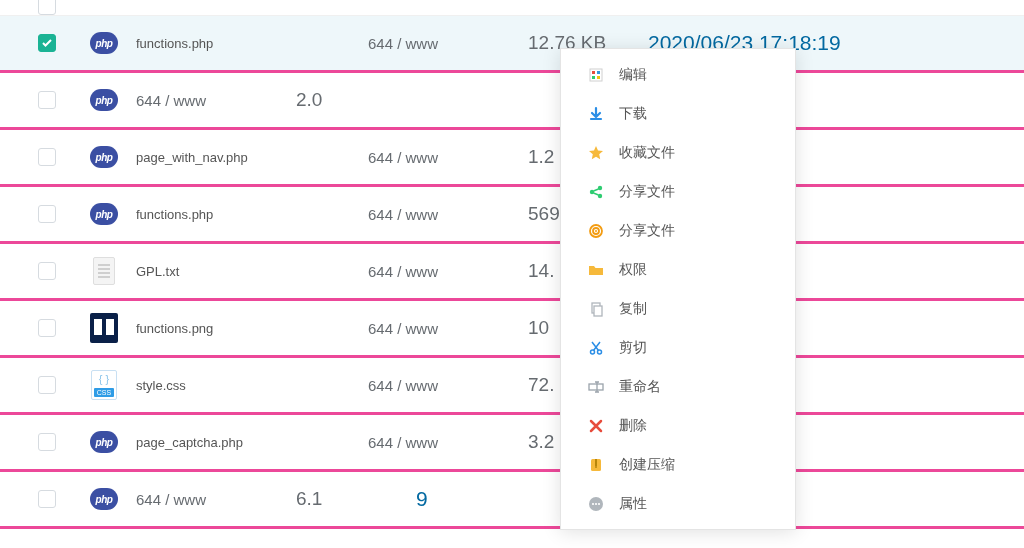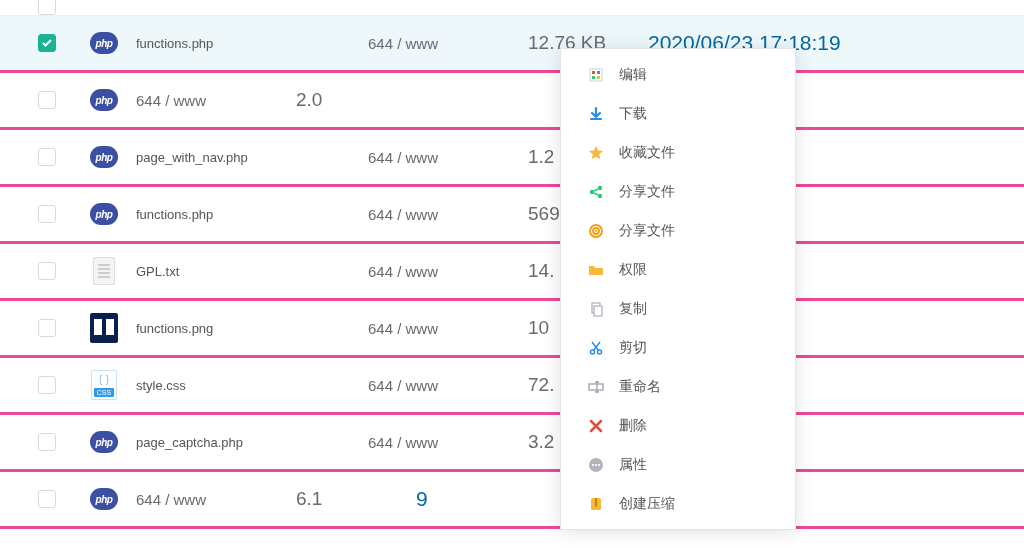--- a/index.html
+++ b/index.html
@@ -381,31 +381,31 @@
     <span class="menu-icon">
         <svg width="14" height="14" viewBox="0 0 14 14">
           <path d="M2 2l10 10M12 2L2 12" stroke="#e74c3c" stroke-width="2.5" stroke-linecap="round"></path>
         </svg>
       </span>
     <span>删除</span>
   </div>
   <div class="menu-item">
     <span class="menu-icon">
         <svg width="16" height="16" viewBox="0 0 16 16">
+          <rect x="3" y="2" width="10" height="12" rx="1.5" fill="#f6b93b"></rect>
+          <rect x="7" y="2" width="2" height="7" fill="#b8860b"></rect>
+          <circle cx="8" cy="10" r="1" fill="#b8860b"></circle>
+        </svg>
+      </span>
+    <span>创建压缩</span>
+  </div>
+  <div class="menu-item">
+    <span class="menu-icon">
+        <svg width="16" height="16" viewBox="0 0 16 16">
           <circle cx="8" cy="8" r="7" fill="#b0b6bc"></circle>
           <circle cx="5" cy="8" r="1.1" fill="#fff"></circle>
           <circle cx="8" cy="8" r="1.1" fill="#fff"></circle>
           <circle cx="11" cy="8" r="1.1" fill="#fff"></circle>
         </svg>
       </span>
     <span>属性</span>
   </div>
-  <div class="menu-item">
-    <span class="menu-icon">
-        <svg width="16" height="16" viewBox="0 0 16 16">
-          <rect x="3" y="2" width="10" height="12" rx="1.5" fill="#f6b93b"></rect>
-          <rect x="7" y="2" width="2" height="7" fill="#b8860b"></rect>
-          <circle cx="8" cy="10" r="1" fill="#b8860b"></circle>
-        </svg>
-      </span>
-    <span>创建压缩</span>
-  </div>
 </div>
 
 </body></html>

